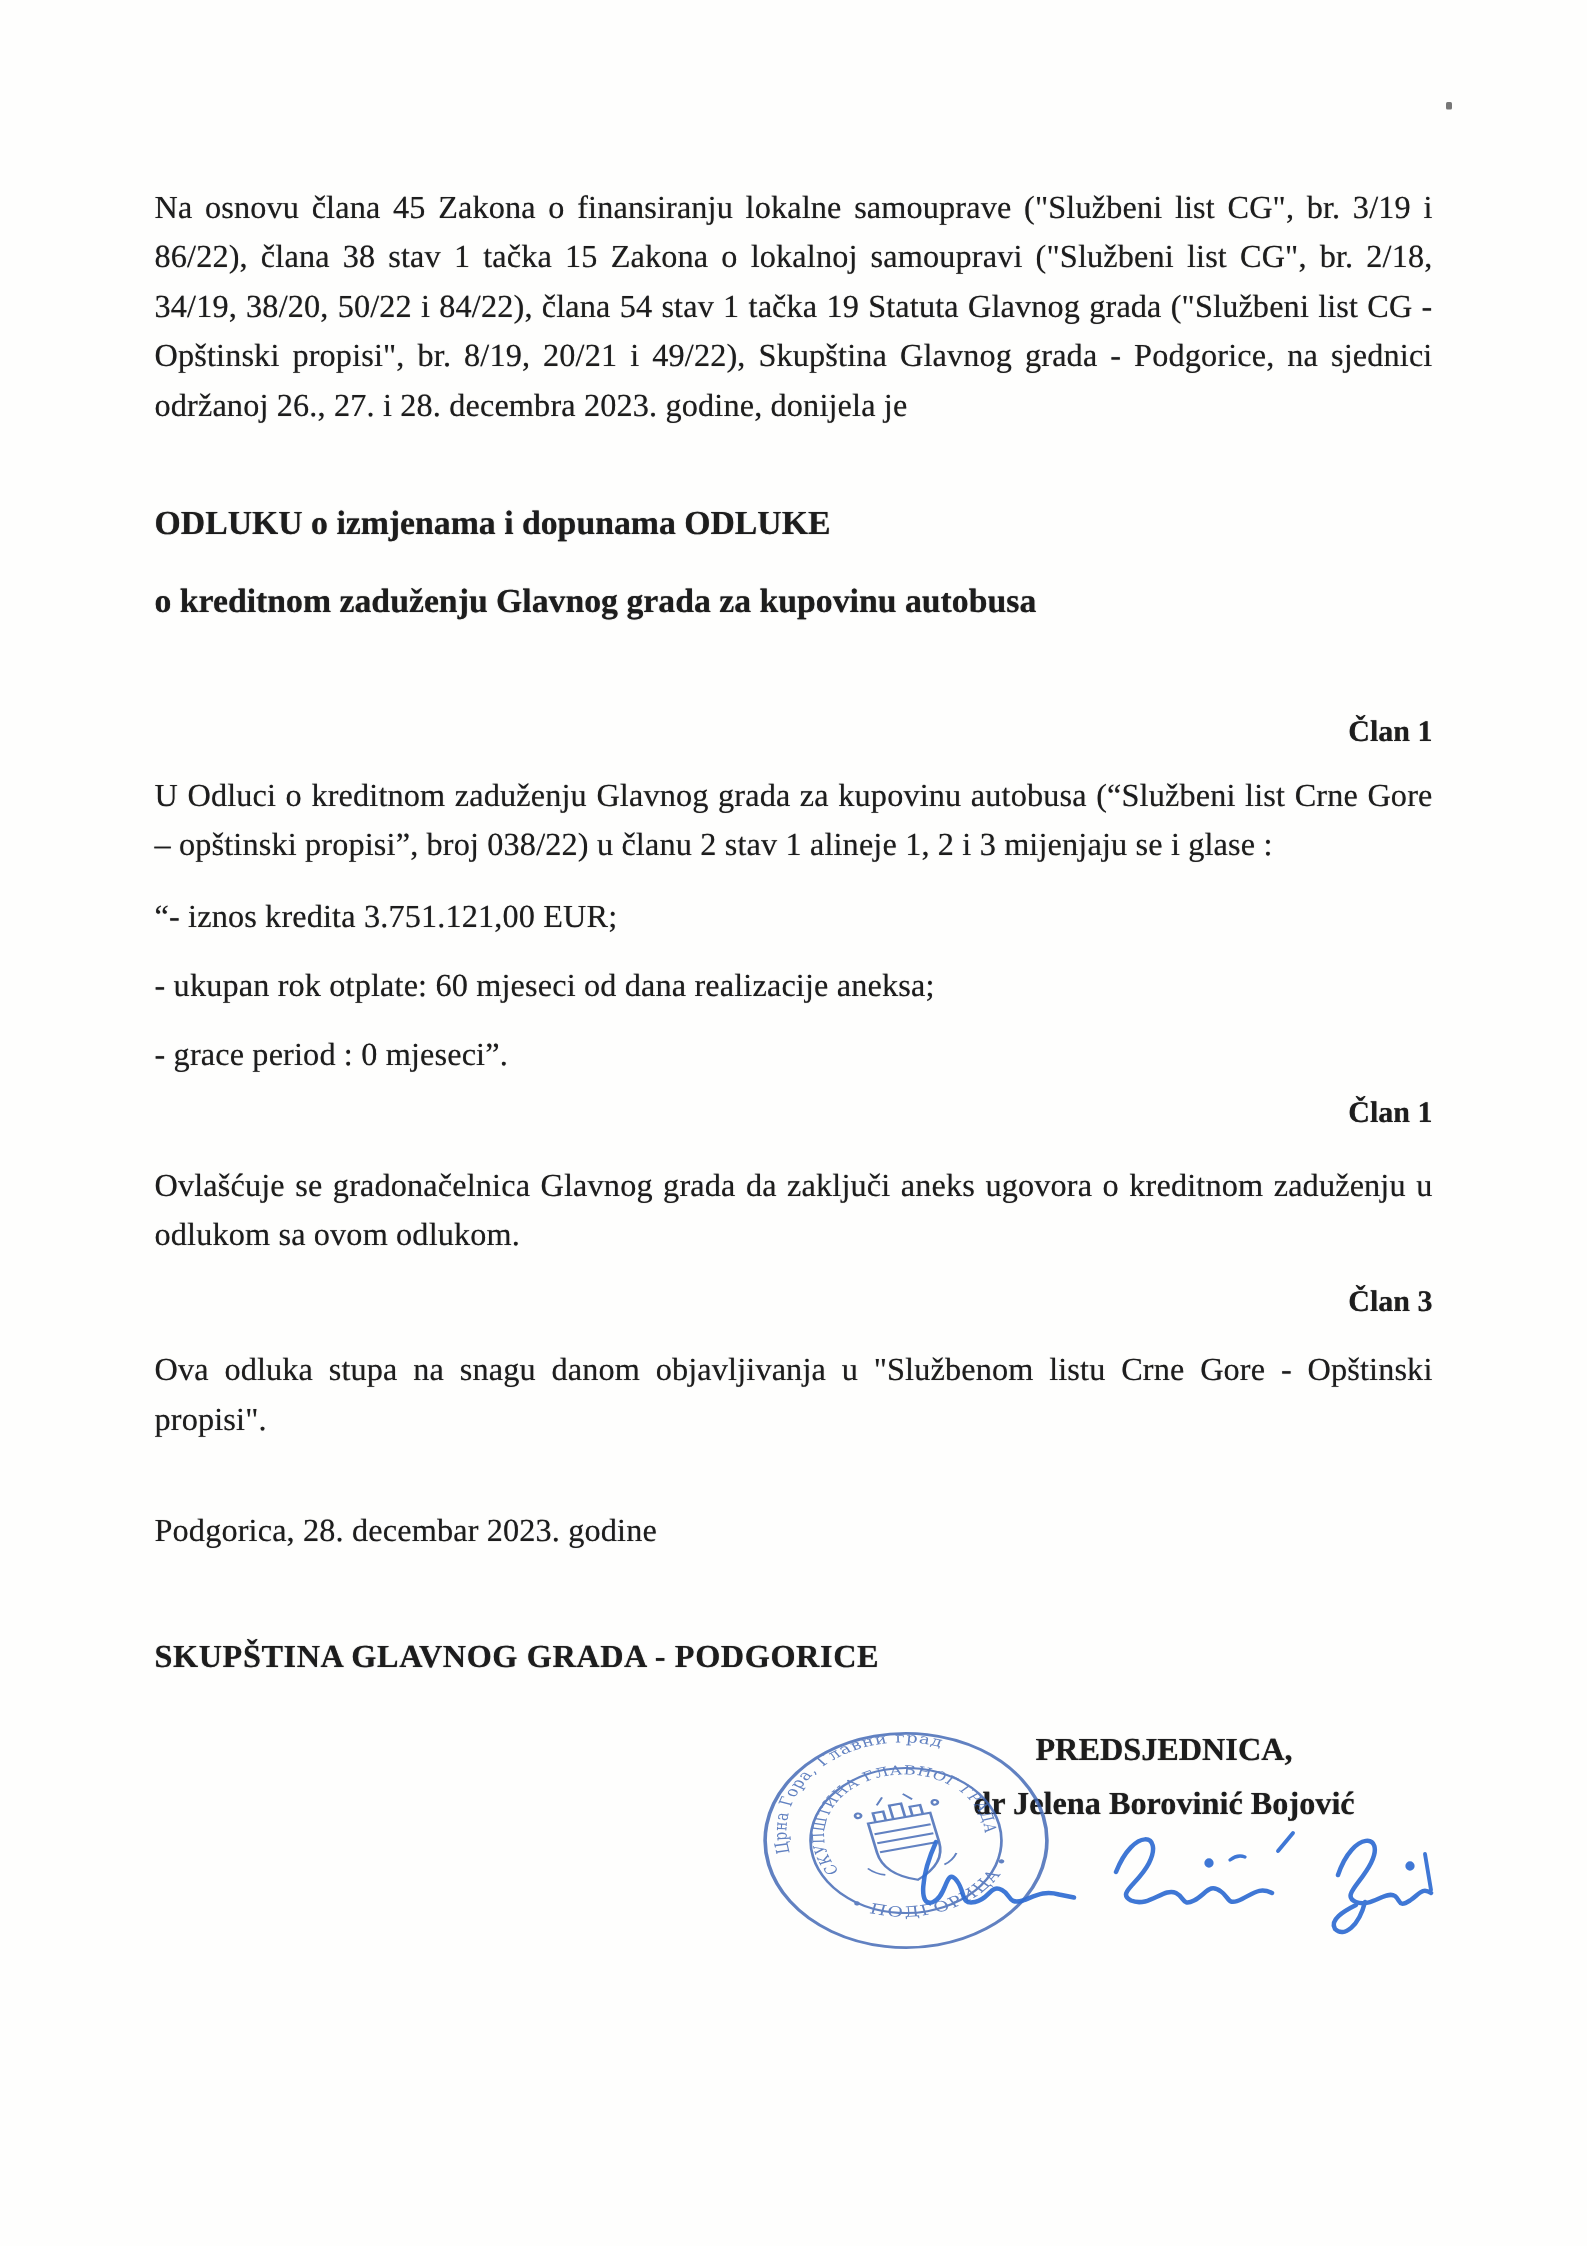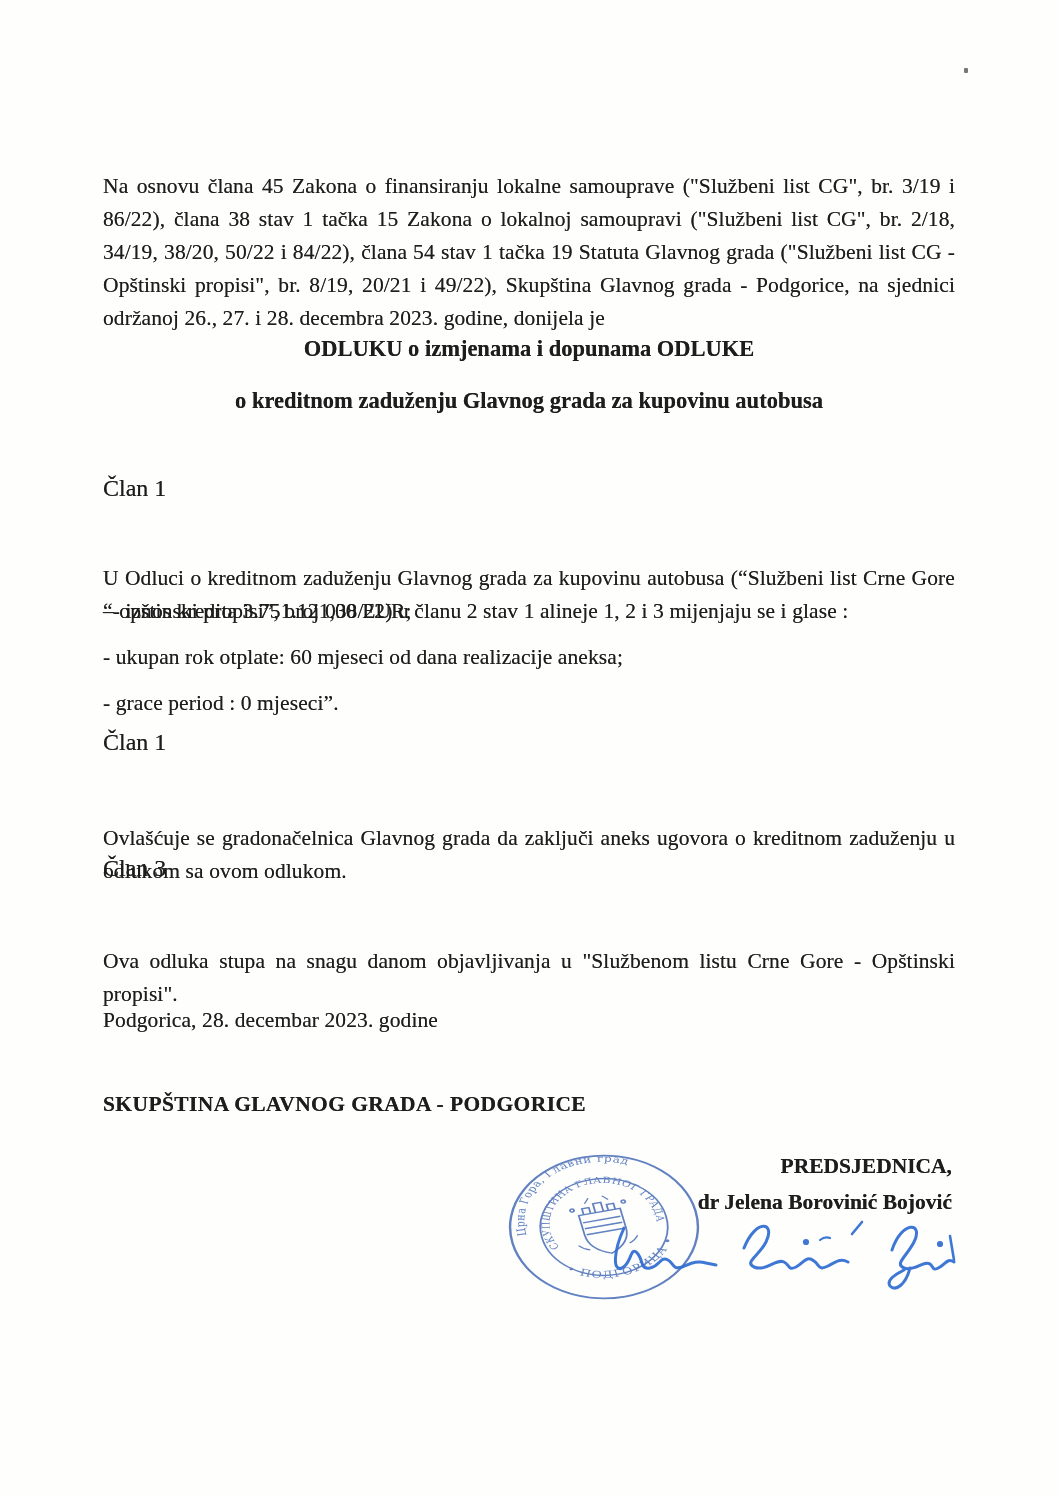--- a/index.html
+++ b/index.html
@@ -10,39 +10,39 @@
     font-family:"Liberation Serif", serif;
     color:#1d1d1d;
     overflow:hidden;
   }
   .abs{position:absolute;left:103px;width:852px;margin:0;}
   .body{
     font-size:21.5px;line-height:33px;
     text-shadow:0 0 0.5px rgba(25,25,25,0.65);
     letter-spacing:0.1px;
   }
-  .j{text-align:justify;margin-top:48px;}
+  .j{text-align:justify;}
   .clan{
-    font-weight:normal;text-align:left;
-    font-size:24px;line-height:28px;
+    font-weight:bold;text-align:right;
+    font-size:20px;line-height:28px;
     text-shadow:0 0 0.5px rgba(25,25,25,0.7);
   }
   .title-line{
-    font-weight:bold;text-align:center;
+    font-weight:bold;
     font-size:22.5px;line-height:30px;
     text-shadow:0 0 0.6px rgba(25,25,25,0.75);
   }
   .assembly{
     font-weight:bold;text-align:left;
     font-size:21.5px;letter-spacing:0.4px;
     text-shadow:0 0 0.6px rgba(25,25,25,0.75);
   }
   .sig-block{
     position:absolute;left:600px;top:1148px;width:352px;
-    text-align:right;font-weight:bold;
+    text-align:center;font-weight:bold;
     font-size:21.5px;line-height:36px;
     text-shadow:0 0 0.6px rgba(25,25,25,0.75);
   }
   .stamp{position:absolute;left:503px;top:1150px;}
   .ink{position:absolute;left:610px;top:1210px;}
   .speck{
     position:absolute;left:964px;top:68px;
     width:4px;height:5px;background:#555;border-radius:1px;opacity:.8;
   }
 </style>

